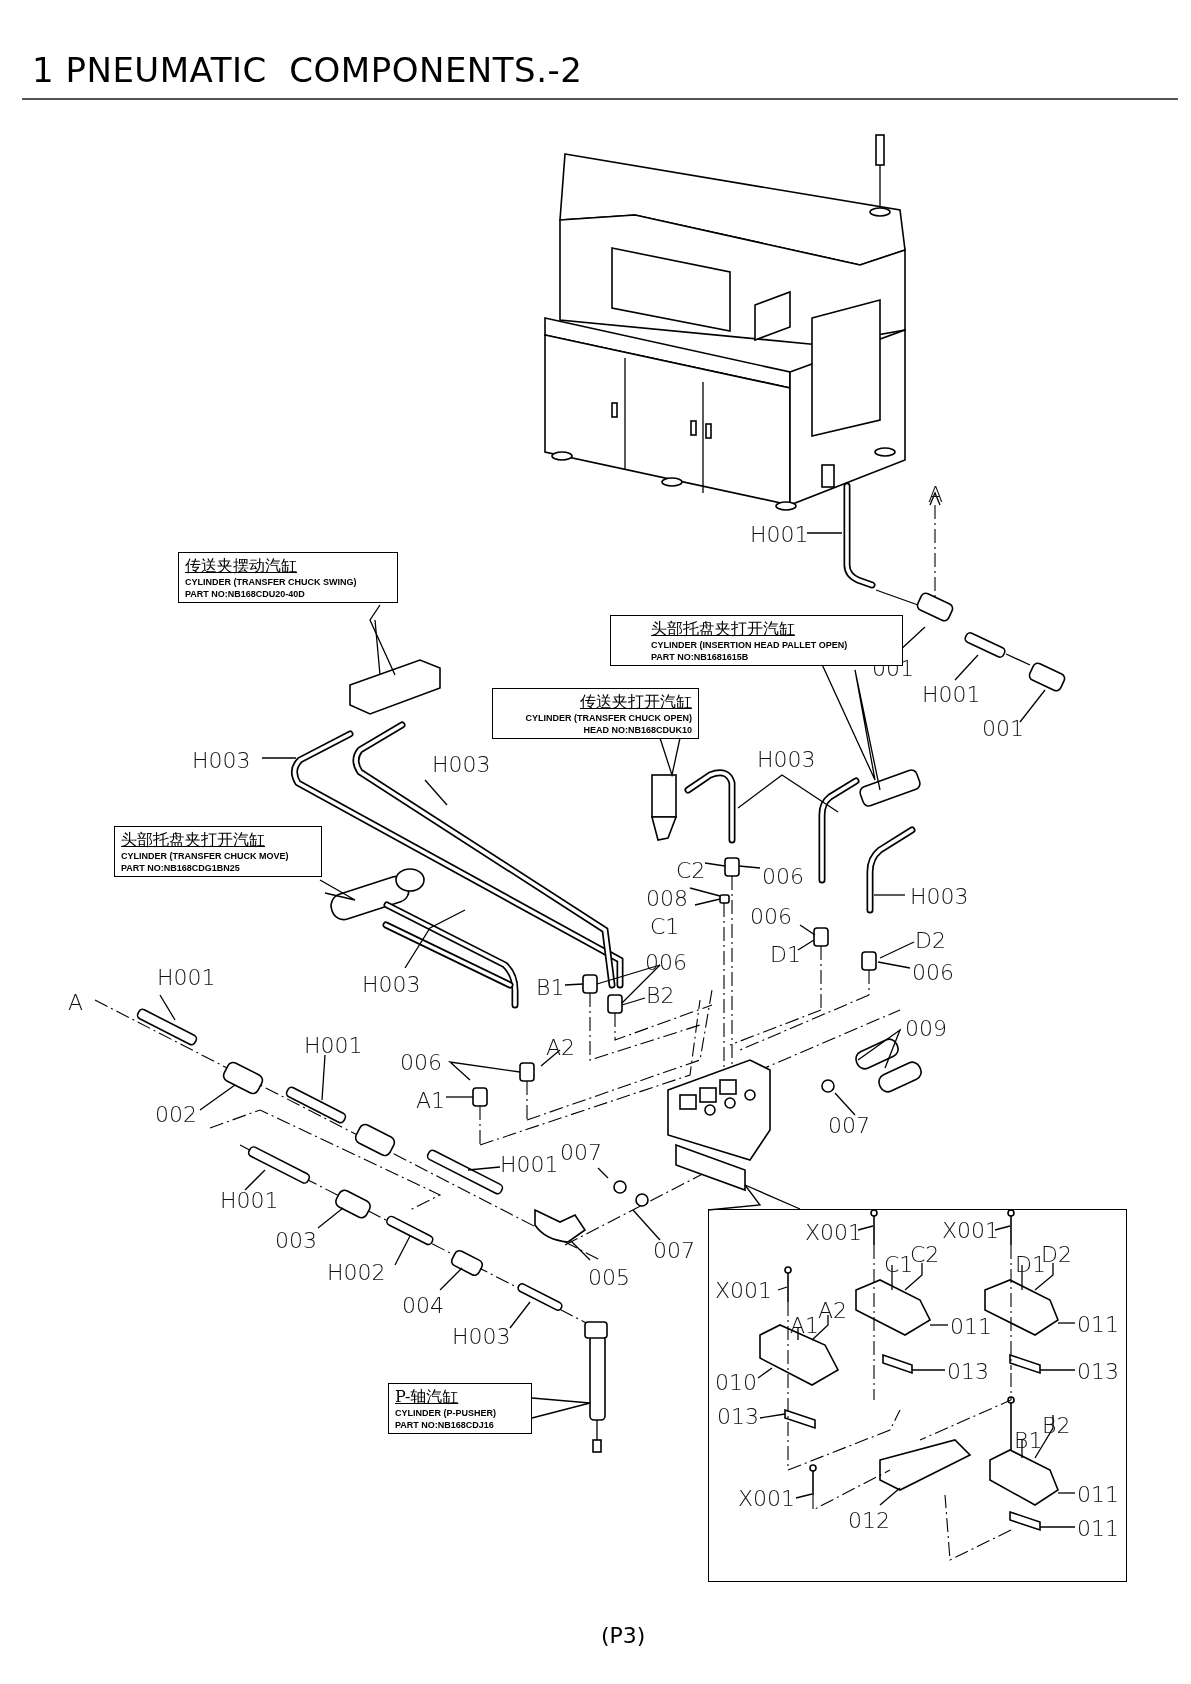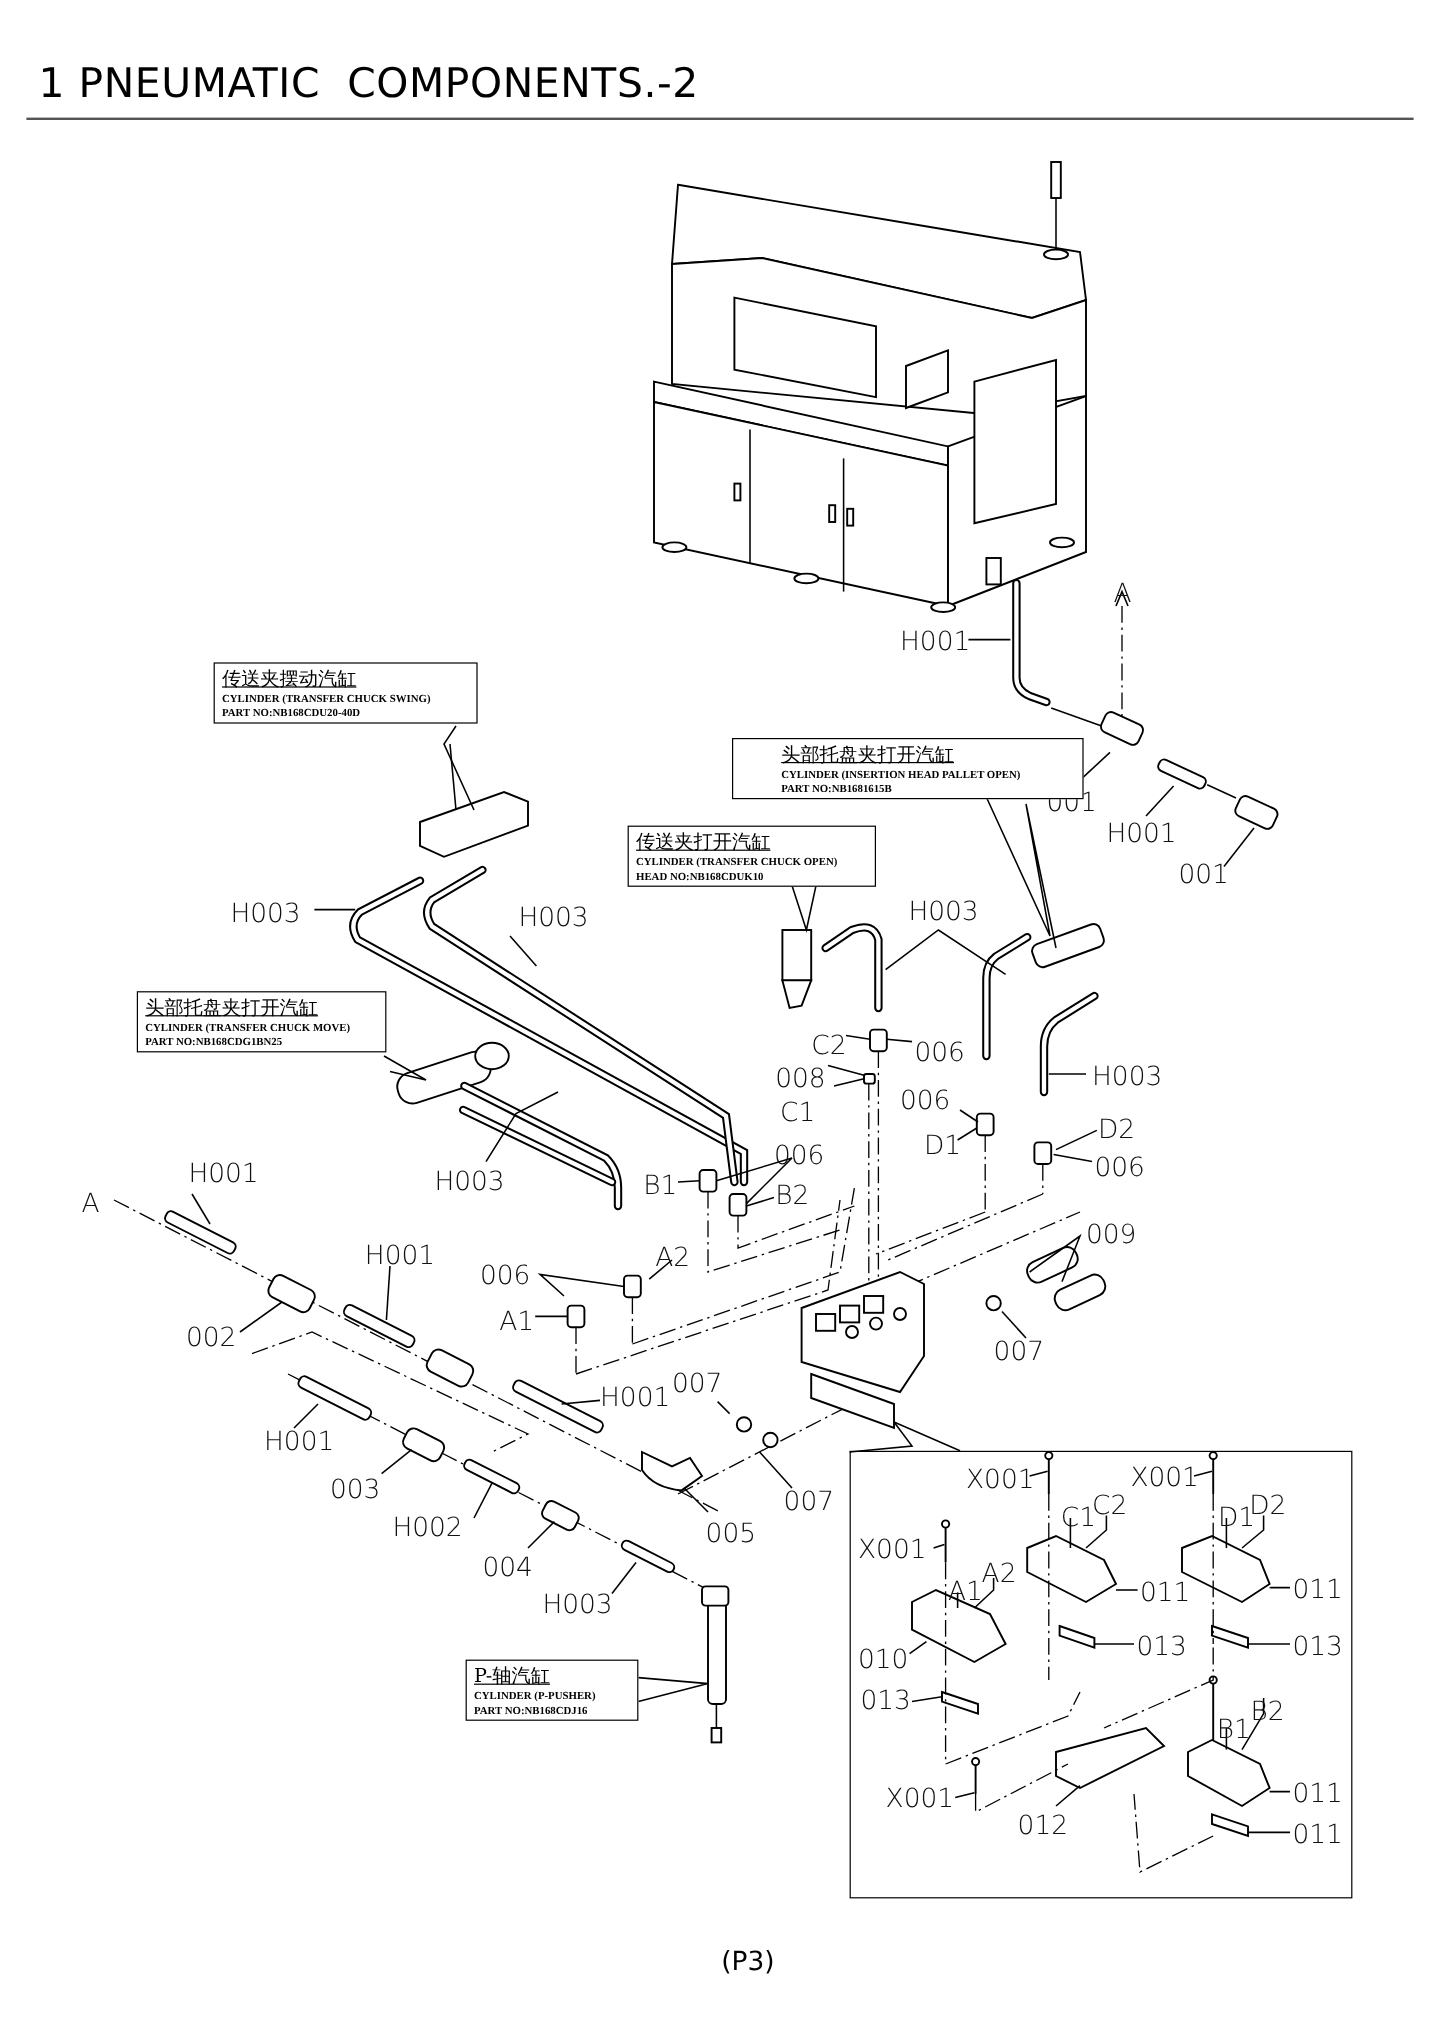--- a/index.html
+++ b/index.html
@@ -10,21 +10,21 @@
   .title-rule { position: absolute; left: 22px; top: 98px; width: 1156px; height: 2px; background: #555; }
   svg.drawing { position: absolute; left: 0; top: 0; }
   .lbl { font-family: "DejaVu Sans", sans-serif; font-size: 22px; font-weight: 200; fill: #111; }
   .part { stroke: #000; stroke-width: 1.6; fill: #fff; }
   .tube { stroke: #000; stroke-width: 7; fill: none; stroke-linecap: round; }
   .tube-in { stroke: #fff; stroke-width: 3.6; fill: none; stroke-linecap: round; }
   .leader { stroke: #000; stroke-width: 1.3; fill: none; }
   .chain { stroke: #000; stroke-width: 1.1; fill: none; stroke-dasharray: 14 4 2 4; }
   .callout-box { position: absolute; border: 1.6px solid #000; background: #fff; padding: 3px 6px 2px 6px; }
   .callout-cn { font-family: "DejaVu Serif", serif; font-size: 16px; line-height: 20px; white-space: nowrap; text-decoration: underline; }
-  .callout-en { font-family: Liberation Serif, serif; font-size: 9px; line-height: 12px; font-weight: bold; white-space: nowrap; }
+  .callout-en { font-family: Liberation Sans, sans-serif; font-size: 9px; line-height: 12px; font-weight: bold; white-space: nowrap; }
   .detail-frame { position: absolute; left: 708px; top: 1209px; width: 417px; height: 371px; border: 1.6px solid #000; }
   .page-num { position: absolute; left: 601px; top: 1623px; font-size: 22px; font-family: "DejaVu Sans", sans-serif; }
 </style>
 </head>
 <body>
 
 <div class="page-title">1 PNEUMATIC  COMPONENTS.-2</div>
 <div class="title-rule"></div>
 
 <svg class="drawing" width="1191" height="1684" viewBox="0 0 1191 1684">
@@ -321,21 +321,21 @@
 <div class="callout-box" style="left:178px;top:552px;width:206px;">
   <div class="callout-cn">传送夹摆动汽缸</div>
   <div class="callout-en">CYLINDER (TRANSFER CHUCK SWING)</div>
   <div class="callout-en">PART NO:NB168CDU20-40D</div>
 </div>
 <div class="callout-box" style="left:610px;top:615px;width:245px;padding-left:40px;">
   <div class="callout-cn">头部托盘夹打开汽缸</div>
   <div class="callout-en">CYLINDER (INSERTION HEAD PALLET OPEN)</div>
   <div class="callout-en">PART NO:NB1681615B</div>
 </div>
-<div class="callout-box" style="left:523px;top:688px;width:193px;">
+<div class="callout-box" style="left:492px;top:688px;width:193px;text-align:right;">
   <div class="callout-cn">传送夹打开汽缸</div>
   <div class="callout-en">CYLINDER (TRANSFER CHUCK OPEN)</div>
   <div class="callout-en">HEAD NO:NB168CDUK10</div>
 </div>
 <div class="callout-box" style="left:114px;top:826px;width:194px;">
   <div class="callout-cn">头部托盘夹打开汽缸</div>
   <div class="callout-en">CYLINDER (TRANSFER CHUCK MOVE)</div>
   <div class="callout-en">PART NO:NB168CDG1BN25</div>
 </div>
 <div class="callout-box" style="left:388px;top:1383px;width:130px;">

